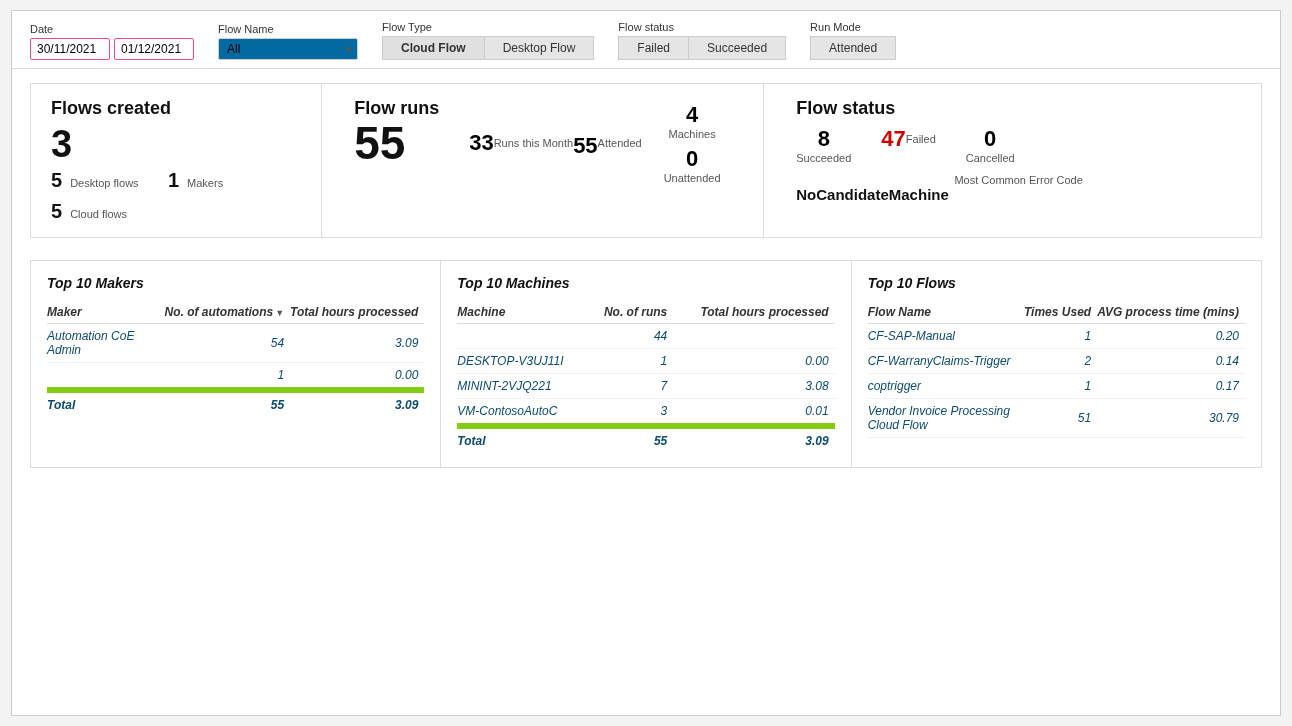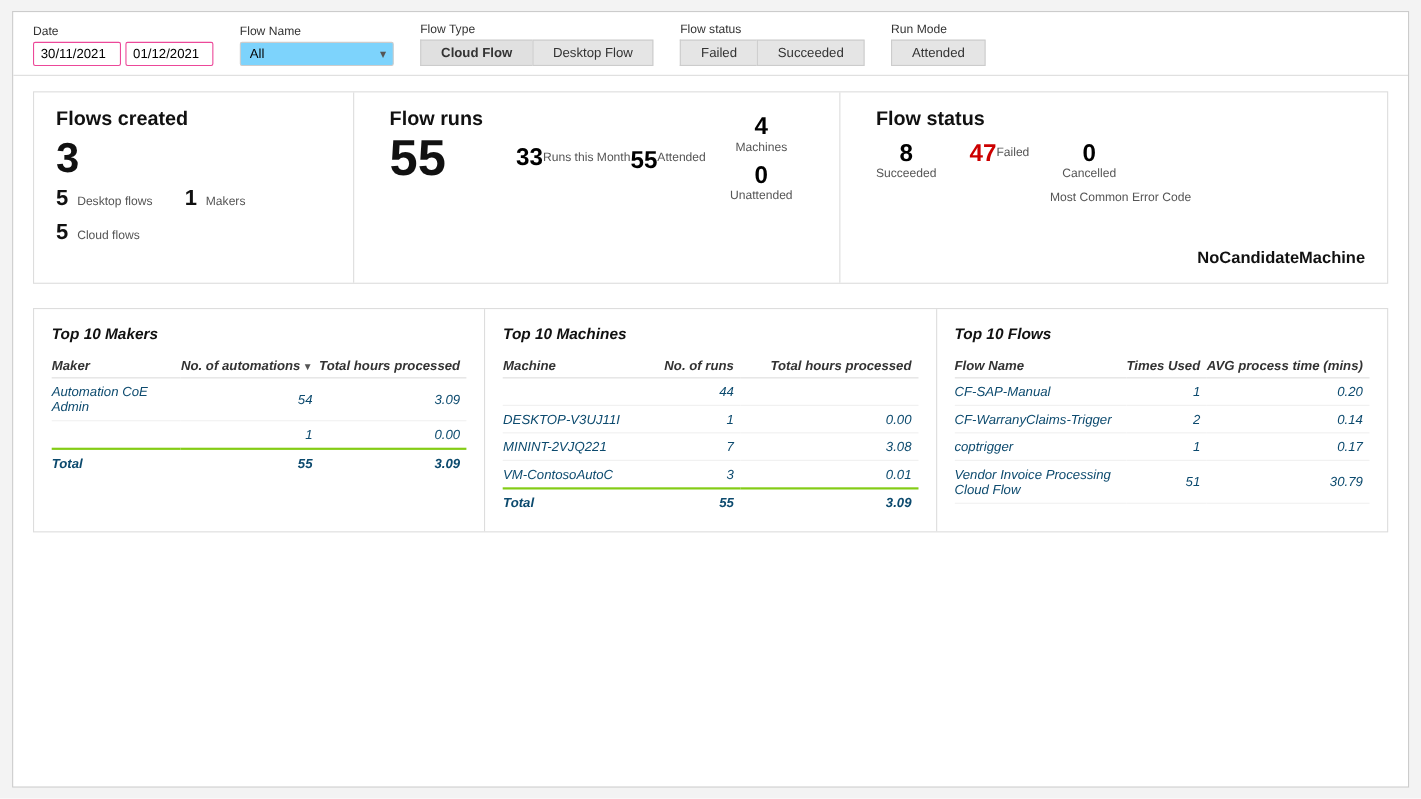--- a/index.html
+++ b/index.html
@@ -48,21 +48,21 @@
       padding: 3px 6px;
       font-size: 12px;
       background: #fff;
       border-radius: 2px;
       width: 80px;
     }
     .flow-name-select {
       border: 1px solid #ccc;
       padding: 3px 24px 3px 8px;
       font-size: 12px;
-      background: #7dd3fc;
+      background: #0369a1;
       border-radius: 2px;
       min-width: 140px;
       appearance: none;
       -webkit-appearance: none;
       position: relative;
     }
     .select-wrapper {
       position: relative;
       display: inline-block;
     }
@@ -198,21 +198,21 @@
       padding: 5px 4px 5px 0;
       color: #0c4a6e;
       border-bottom: 1px solid #f0f0f0;
     }
     .data-table td.num, .data-table th.num {
       text-align: right;
       padding-right: 6px;
     }
     .data-table tr.total-row td {
       font-weight: 700;
-      border-top: 2px solid #84cc16;
+      border-top: 6px solid #84cc16;
       border-bottom: none;
     }
     .sort-arrow {
       font-size: 9px;
       color: #555;
       margin-left: 2px;
     }
   </style>
 </head>
 <body>
@@ -319,21 +319,21 @@
             <span style="font-size:22px;font-weight:700;color:#c00;">47</span>
             <span style="font-size:11px;color:#555;">Failed</span>
           </div>
           <div style="display:flex;flex-direction:column;align-items:center;">
             <span style="font-size:22px;font-weight:700;">0</span>
             <span style="font-size:11px;color:#555;">Cancelled</span>
           </div>
         </div>
         <div style="margin-top:10px;">
           <div style="font-size:11px;color:#555;text-align:center;">Most Common Error Code</div>
-          <div style="font-size:15px;font-weight:700;color:#111;text-align:right;margin-top:40px;">NoCandidateMachine</div>
+          <div style="font-size:15px;font-weight:700;color:#111;text-align:left;">NoCandidateMachine</div>
         </div>
       </div>
 
     </div>
 
     <div class="tables-row">
 
       <div class="table-section">
         <div class="table-section-title">Top 10 Makers</div>
         <table class="data-table">

